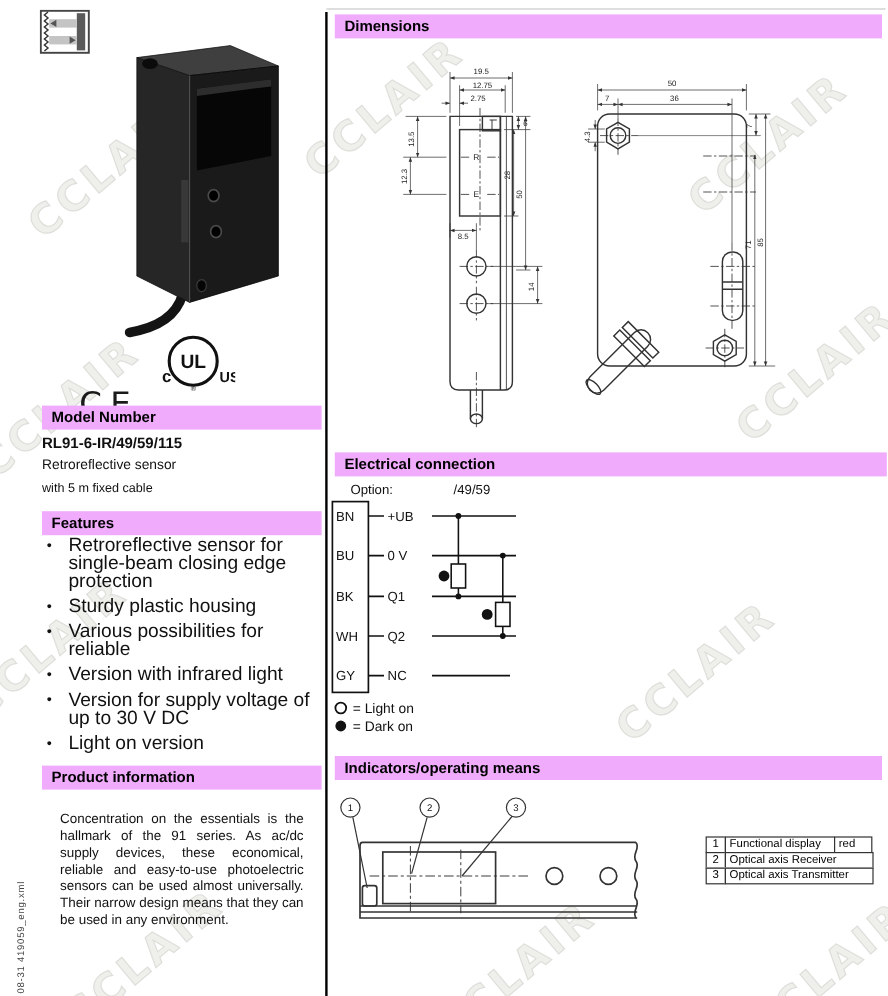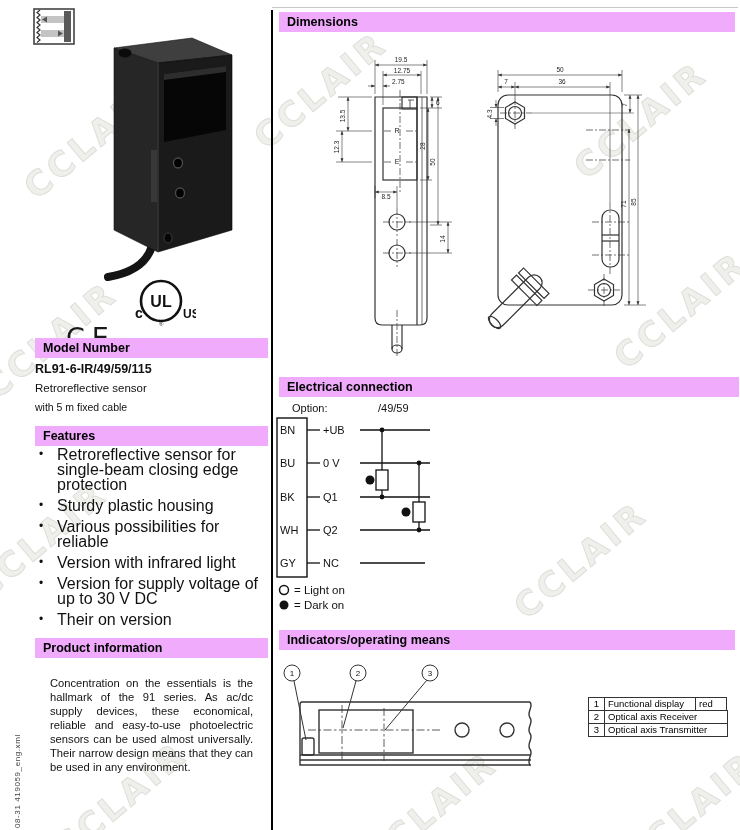--- a/index.html
+++ b/index.html
@@ -92,21 +92,21 @@
 <div class="model-line2">Retroreflective sensor</div>
 <div class="model-line3">with 5 m fixed cable</div>
 
 <div class="bar" style="left:35px;top:426px;width:233px">Features</div>
 <ul class="features">
   <li>Retroreflective sensor for single-beam closing edge protection</li>
   <li>Sturdy plastic housing</li>
   <li>Various possibilities for reliable</li>
   <li>Version with infrared light</li>
   <li>Version for supply voltage of up to 30 V DC</li>
-  <li>Their on version</li>
+  <li>Light on version</li>
 </ul>
 
 <div class="bar" style="left:35px;top:638px;width:233px">Product information</div>
 <div class="prodinfo">
   <p>Concentration on the essentials is the hallmark of the 91 series. As ac/dc supply devices, these economical, reliable and easy-to-use photoelectric sensors can be used almost universally. Their narrow design means that they can be used in any environment.</p>
 </div>
 
 <span class="side-note">08-31  419059_eng.xml</span>
 
 <div class="bar" style="left:279px;top:12px;width:456px">Dimensions</div>

